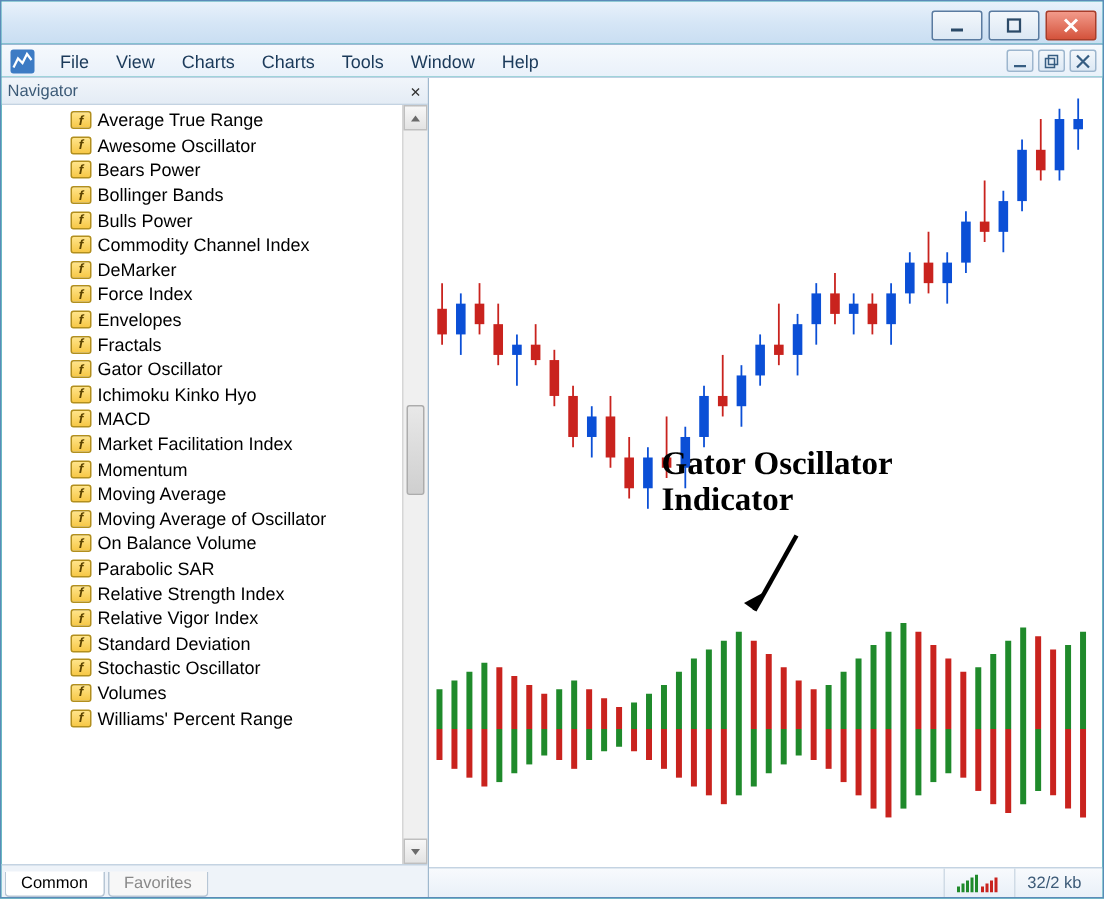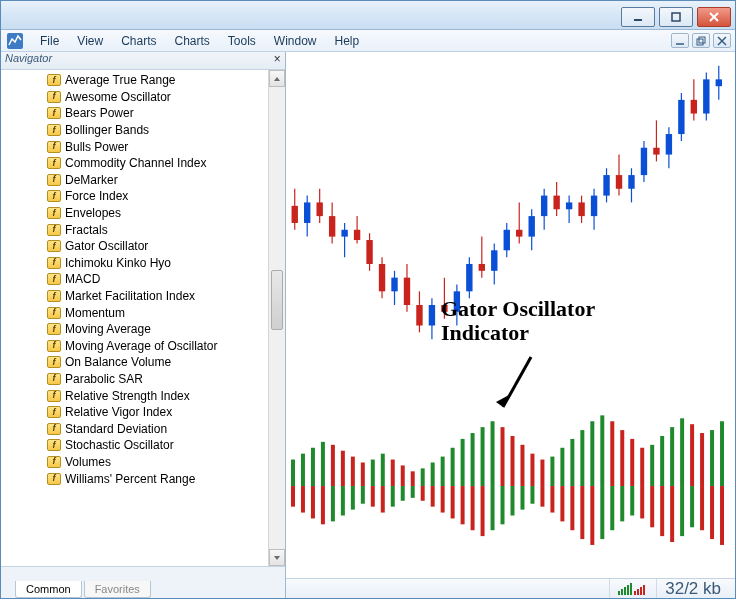--- a/index.html
+++ b/index.html
@@ -10,44 +10,44 @@
   .win-btn { width: 34px; height: 20px; border: 1px solid #5a7ba0; border-radius: 2px; background: linear-gradient(#f3f7fb,#dce8f4); display: flex; align-items: center; justify-content: center; cursor: pointer; }
   .win-btn.close { background: linear-gradient(#f29a8a,#d4533c); border-color: #a83d2a; }
   .win-btn svg { width: 12px; height: 12px; }
   .menubar { height: 22px; background: linear-gradient(#f6f9fd,#e9f1fa); border-bottom: 1px solid #bfd1e3; display: flex; align-items: center; padding: 0 4px; }
   .app-icon { width: 20px; height: 20px; margin-right: 6px; display: flex; align-items: center; justify-content: center; }
   .menu-item { padding: 2px 9px; color: #1b3a5a; border-radius: 2px; cursor: default; font-size: 12px; }
   .menu-spacer { flex: 1; }
   .mdi-btn { width: 18px; height: 15px; border: 1px solid #9db6ce; border-radius: 2px; background: linear-gradient(#f3f7fb,#dde9f5); margin-left: 3px; display: flex; align-items: center; justify-content: center; cursor: pointer; }
   .content { flex: 1; display: flex; overflow: hidden; border-top: 0; }
   .navigator { width: 285px; border-right: 1px solid #9fb8ce; display: flex; flex-direction: column; background: #fff; }
-  .nav-title { height: 18px; background: linear-gradient(#f1f5fa,#e4ecf5); border-bottom: 1px solid #c4d3e2; display: flex; align-items: flex-start; padding-left: 4px; font-size: 11px; color: #3c5a77; font-style: italic; }
+  .nav-title { height: 18px; background: linear-gradient(#f1f5fa,#e4ecf5); border-bottom: 1px solid #c4d3e2; display: flex; align-items: center; padding-left: 4px; font-size: 11px; color: #3c5a77; }
   .nav-title .close-x { margin-left: auto; width: 16px; text-align: center; cursor: pointer; font-size: 12px; color: #333; }
   .nav-body { flex: 1; position: relative; overflow: hidden; display: flex; }
   .tree { flex: 1; overflow: hidden; padding: 2px 0 2px 6px; }
   .tree-item { display: flex; align-items: center; height: 16.6px; white-space: nowrap; cursor: default; }
   .tree-lines { width: 40px; flex-shrink: 0; }
   .ind-icon { width: 14px; height: 12px; background: linear-gradient(#ffe48a,#f7c847); border: 1px solid #b28f1e; border-radius: 2px; margin-right: 4px; flex-shrink: 0; display: flex; align-items: center; justify-content: center; }
   .ind-icon::after { content: "f"; font-style: italic; font-size: 9px; font-weight: bold; color: #5a4200; line-height: 1; }
   .tree-label { font-size: 12px; color: #000; }
   .fake-scrollbar { width: 17px; background: #f0f0f0; border-left: 1px solid #d6d6d6; position: relative; }
   .sb-btn { height: 17px; background: linear-gradient(#f7f7f7,#e3e3e3); border: 1px solid #bfbfbf; display: flex; align-items: center; justify-content: center; }
   .sb-btn.bottom { position: absolute; bottom: 0; left: 0; right: 0; }
   .sb-thumb { position: absolute; left: 2px; right: 2px; top: 200px; height: 60px; background: linear-gradient(#e8e8e8,#cfcfcf); border: 1px solid #acacac; border-radius: 2px; }
-  .nav-tabs { height: 32px; border-top: 1px solid #c4d3e2; display: flex; align-items: flex-end; background: #eef3f9; padding: 0 14px; }
+  .nav-tabs { height: 22px; border-top: 1px solid #c4d3e2; display: flex; align-items: flex-end; background: #eef3f9; padding: 0 2px; }
   .nav-tab { padding: 2px 10px; font-size: 11px; border: 1px solid #b7c6d5; border-top: none; border-radius: 0 0 3px 3px; background: #f7f7f7; margin-right: 2px; cursor: pointer; color: #888; }
   .nav-tab.active { background: #fff; color: #000; }
   .chart-area { flex: 1; display: flex; flex-direction: column; position: relative; background: #fff; }
   .chart-canvas { flex: 1; position: relative; overflow: hidden; }
   .candles-layer, .gator-layer { position: absolute; left: 0; right: 0; }
   .candles-layer { top: 0; height: 65%; }
   .gator-layer { bottom: 0; height: 35%; }
   .annotation { position: absolute; top: 245px; left: 155px; font-family: "Times New Roman", serif; font-size: 22px; font-weight: bold; color: #000; line-height: 1.1; }
   .annot-arrow { position: absolute; top: 300px; left: 205px; }
-  .statusbar { height: 20px; background: linear-gradient(#f8fafd,#e9f0f8); border-top: 1px solid #c4d3e2; display: flex; align-items: flex-end; justify-content: flex-end; padding: 0 6px; font-size: 17px; color: #3c5a77; }
+  .statusbar { height: 20px; background: linear-gradient(#f8fafd,#e9f0f8); border-top: 1px solid #c4d3e2; display: flex; align-items: flex-end; justify-content: flex-end; padding: 0 6px; font-size: 11px; color: #3c5a77; }
   .sb-segment { padding: 0 8px; border-left: 1px solid #d0dbe6; height: 100%; display: flex; align-items: center; }
   .sb-bars svg { width: 30px; height: 12px; }
 </style>
 </head>
 <body>
 
 <div class="app-window">
 
   <div class="titlebar">
     <div class="win-btn-group">

